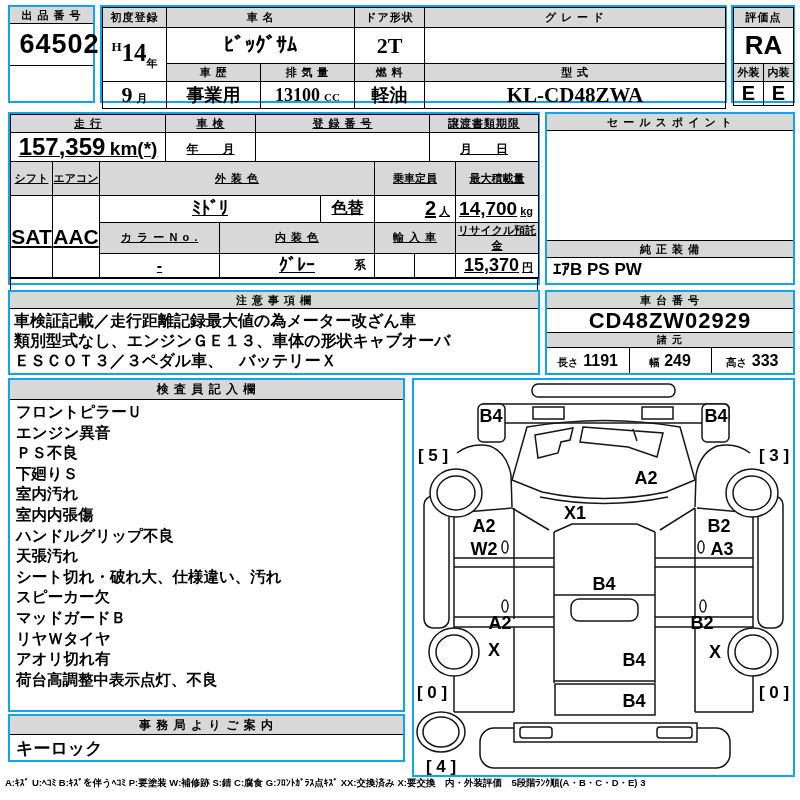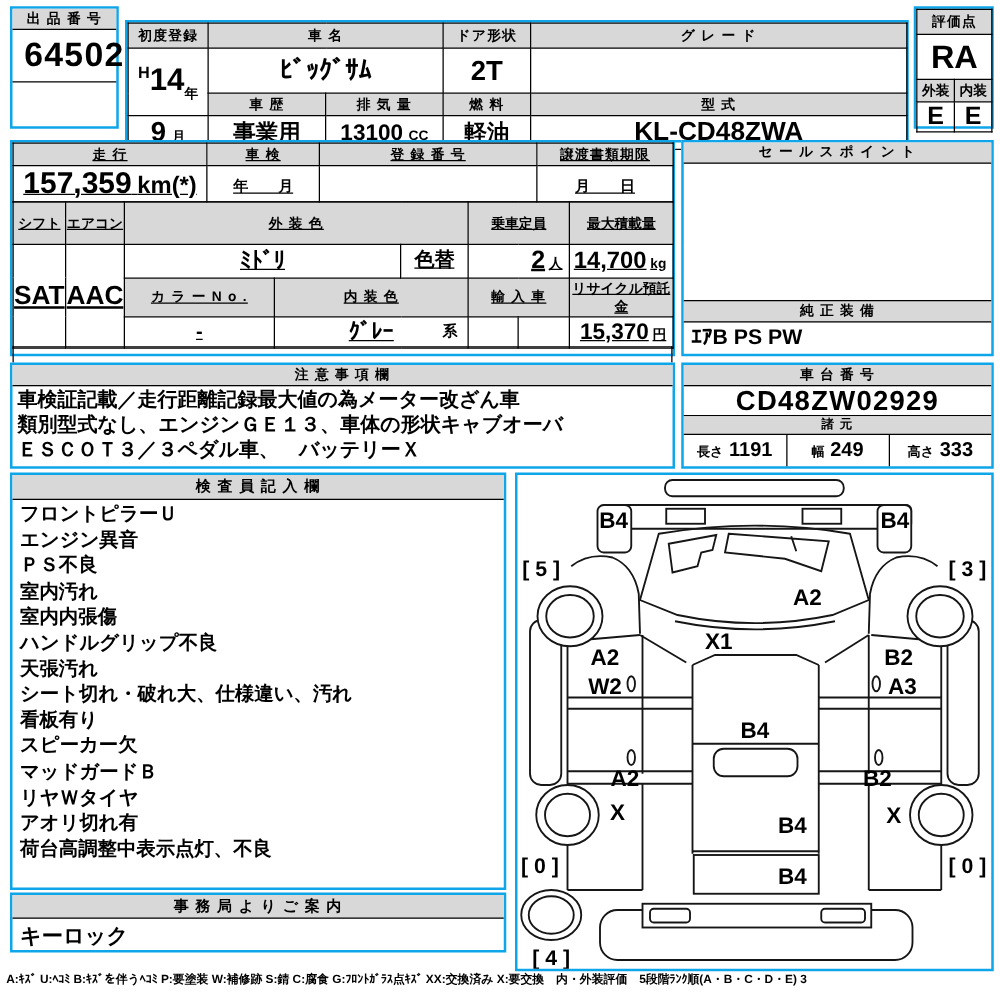--- a/index.html
+++ b/index.html
@@ -32,21 +32,21 @@
 </style>
 </head>
 <body>
 
 <div class="box stack" style="left:8px; top:5px; width:87px; height:98px;">
   <div class="hd-row">出 品 番 号</div>
   <div class="flex-c big" style="height:42px; border-bottom:1.5px solid #000;padding-left:16px;">64502</div>
   <div style="flex:1;"></div>
 </div>
 
-<div class="box" style="left:100px; top:16px; width:627px; height:98px;">
+<div class="box" style="left:100px; top:5px; width:627px; height:98px;font-family:Liberation Serif, serif;">
   <table style="height:100%;">
     <colgroup>
         <col style="width:64px">
         <col style="width:94px">
         <col style="width:94px">
         <col style="width:70px">
         <col style="width:301px">
       </colgroup>
     <tbody>
         <tr style="height:20px;">
@@ -244,26 +244,26 @@
   </tbody>
     </table>
 </div>
 
 <div class="box stack" style="left:8px; top:378px; width:397px; height:334px;">
   <div class="hd-row" style="font-size:12px; line-height:19px;">検 査 員 記 入 欄</div>
   <div style="padding:2px 6px;">
     <div class="insp-line">フロントピラーＵ</div>
     <div class="insp-line">エンジン異音</div>
     <div class="insp-line">ＰＳ不良</div>
+    <div class="insp-line">下廻りＳ</div>
     <div class="insp-line">室内汚れ</div>
     <div class="insp-line">室内内張傷</div>
     <div class="insp-line">ハンドルグリップ不良</div>
     <div class="insp-line">天張汚れ</div>
     <div class="insp-line">シート切れ・破れ大、仕様違い、汚れ</div>
-    <div class="insp-line">看板有り</div>
     <div class="insp-line">スピーカー欠</div>
     <div class="insp-line">マッドガードＢ</div>
     <div class="insp-line">リヤＷタイヤ</div>
     <div class="insp-line">アオリ切れ有</div>
     <div class="insp-line">荷台高調整中表示点灯、不良</div>
   </div>
 </div>
 
 <div class="box stack" style="left:8px; top:714px; width:397px; height:48px;">
   <div class="hd-row" style="font-size:12px; line-height:18px;">事 務 局 よ り ご 案 内</div>

